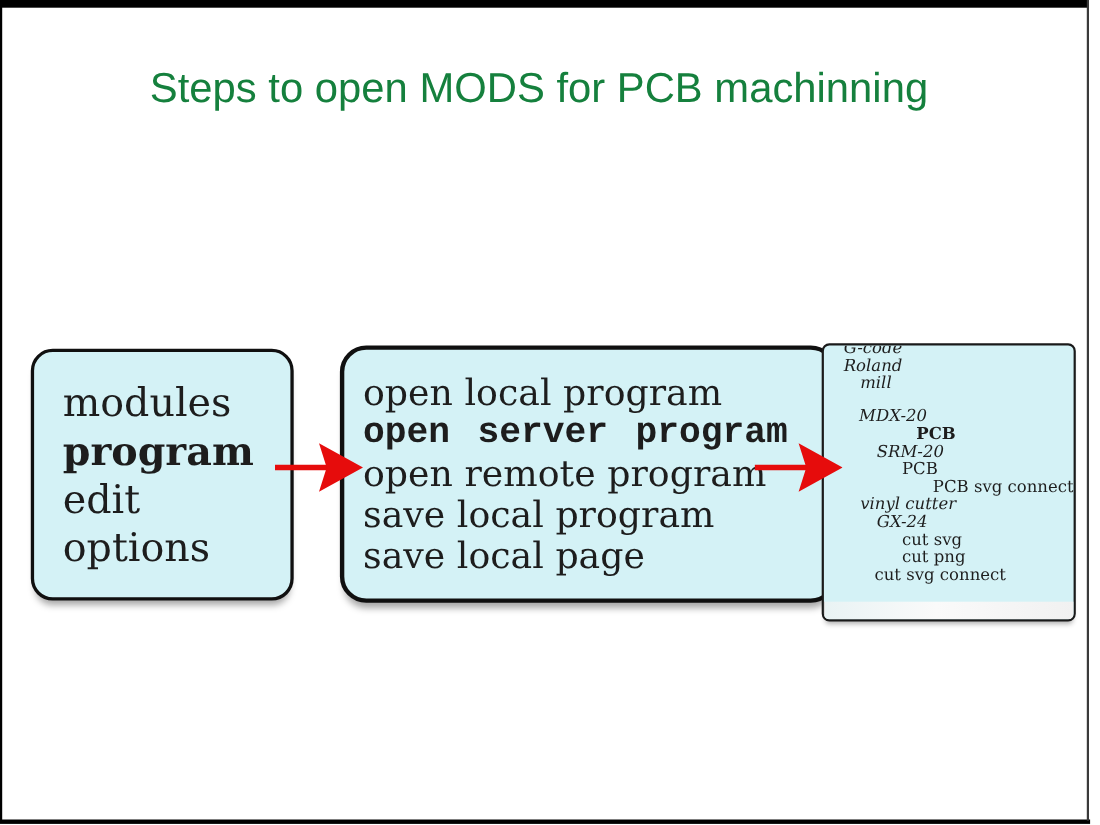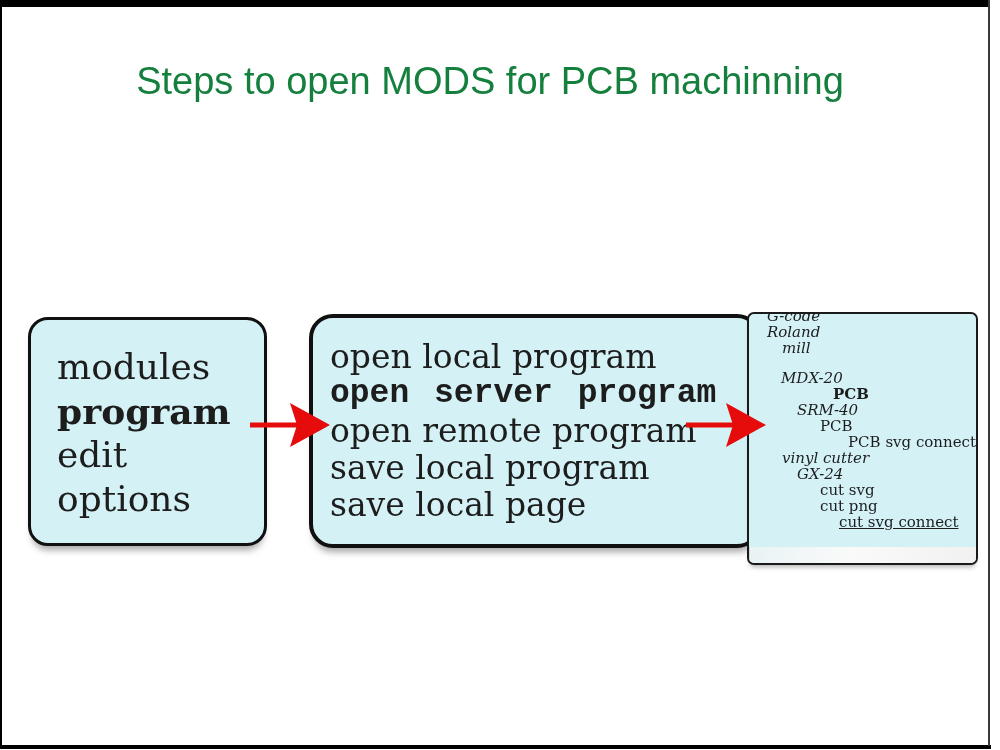--- a/index.html
+++ b/index.html
@@ -136,26 +136,26 @@
 </svg>
 
 <div class="panel" id="panel-server">
   <div class="list-area">
     <ul id="list-server">
         <li class="i" style="padding-left: 18px;">G-code</li>
         <li class="i" style="padding-left: 18px;">Roland</li>
         <li class="i" style="padding-left: 33px;">mill</li>
         <li class="i" style="padding-left: 32px; margin-top: 14px;">MDX-20</li>
         <li class="b " style="padding-left: 84px;">PCB</li>
-        <li class="i" style="padding-left: 48px;">SRM-40</li>
+        <li class="i" style="padding-left: 48px;">SRM-20</li>
         <li class="" style="padding-left: 71px;">PCB</li>
         <li class="" style="padding-left: 71px; text-align: right;">PCB svg connect</li>
         <li class="i" style="padding-left: 33px;">vinyl cutter</li>
         <li class="i" style="padding-left: 48px;">GX-24</li>
         <li class="" style="padding-left: 71px;">cut svg</li>
         <li class="" style="padding-left: 71px;">cut png</li>
-        <li class="" style="padding-left: 90px; text-decoration: underline;">cut svg connect</li>
+        <li class="" style="padding-left: 46px;">cut svg connect</li>
       </ul>
   </div>
   <div class="scrollbar">
     <div class="scroll-thumb"></div>
   </div>
 </div>
 
 </body></html>

